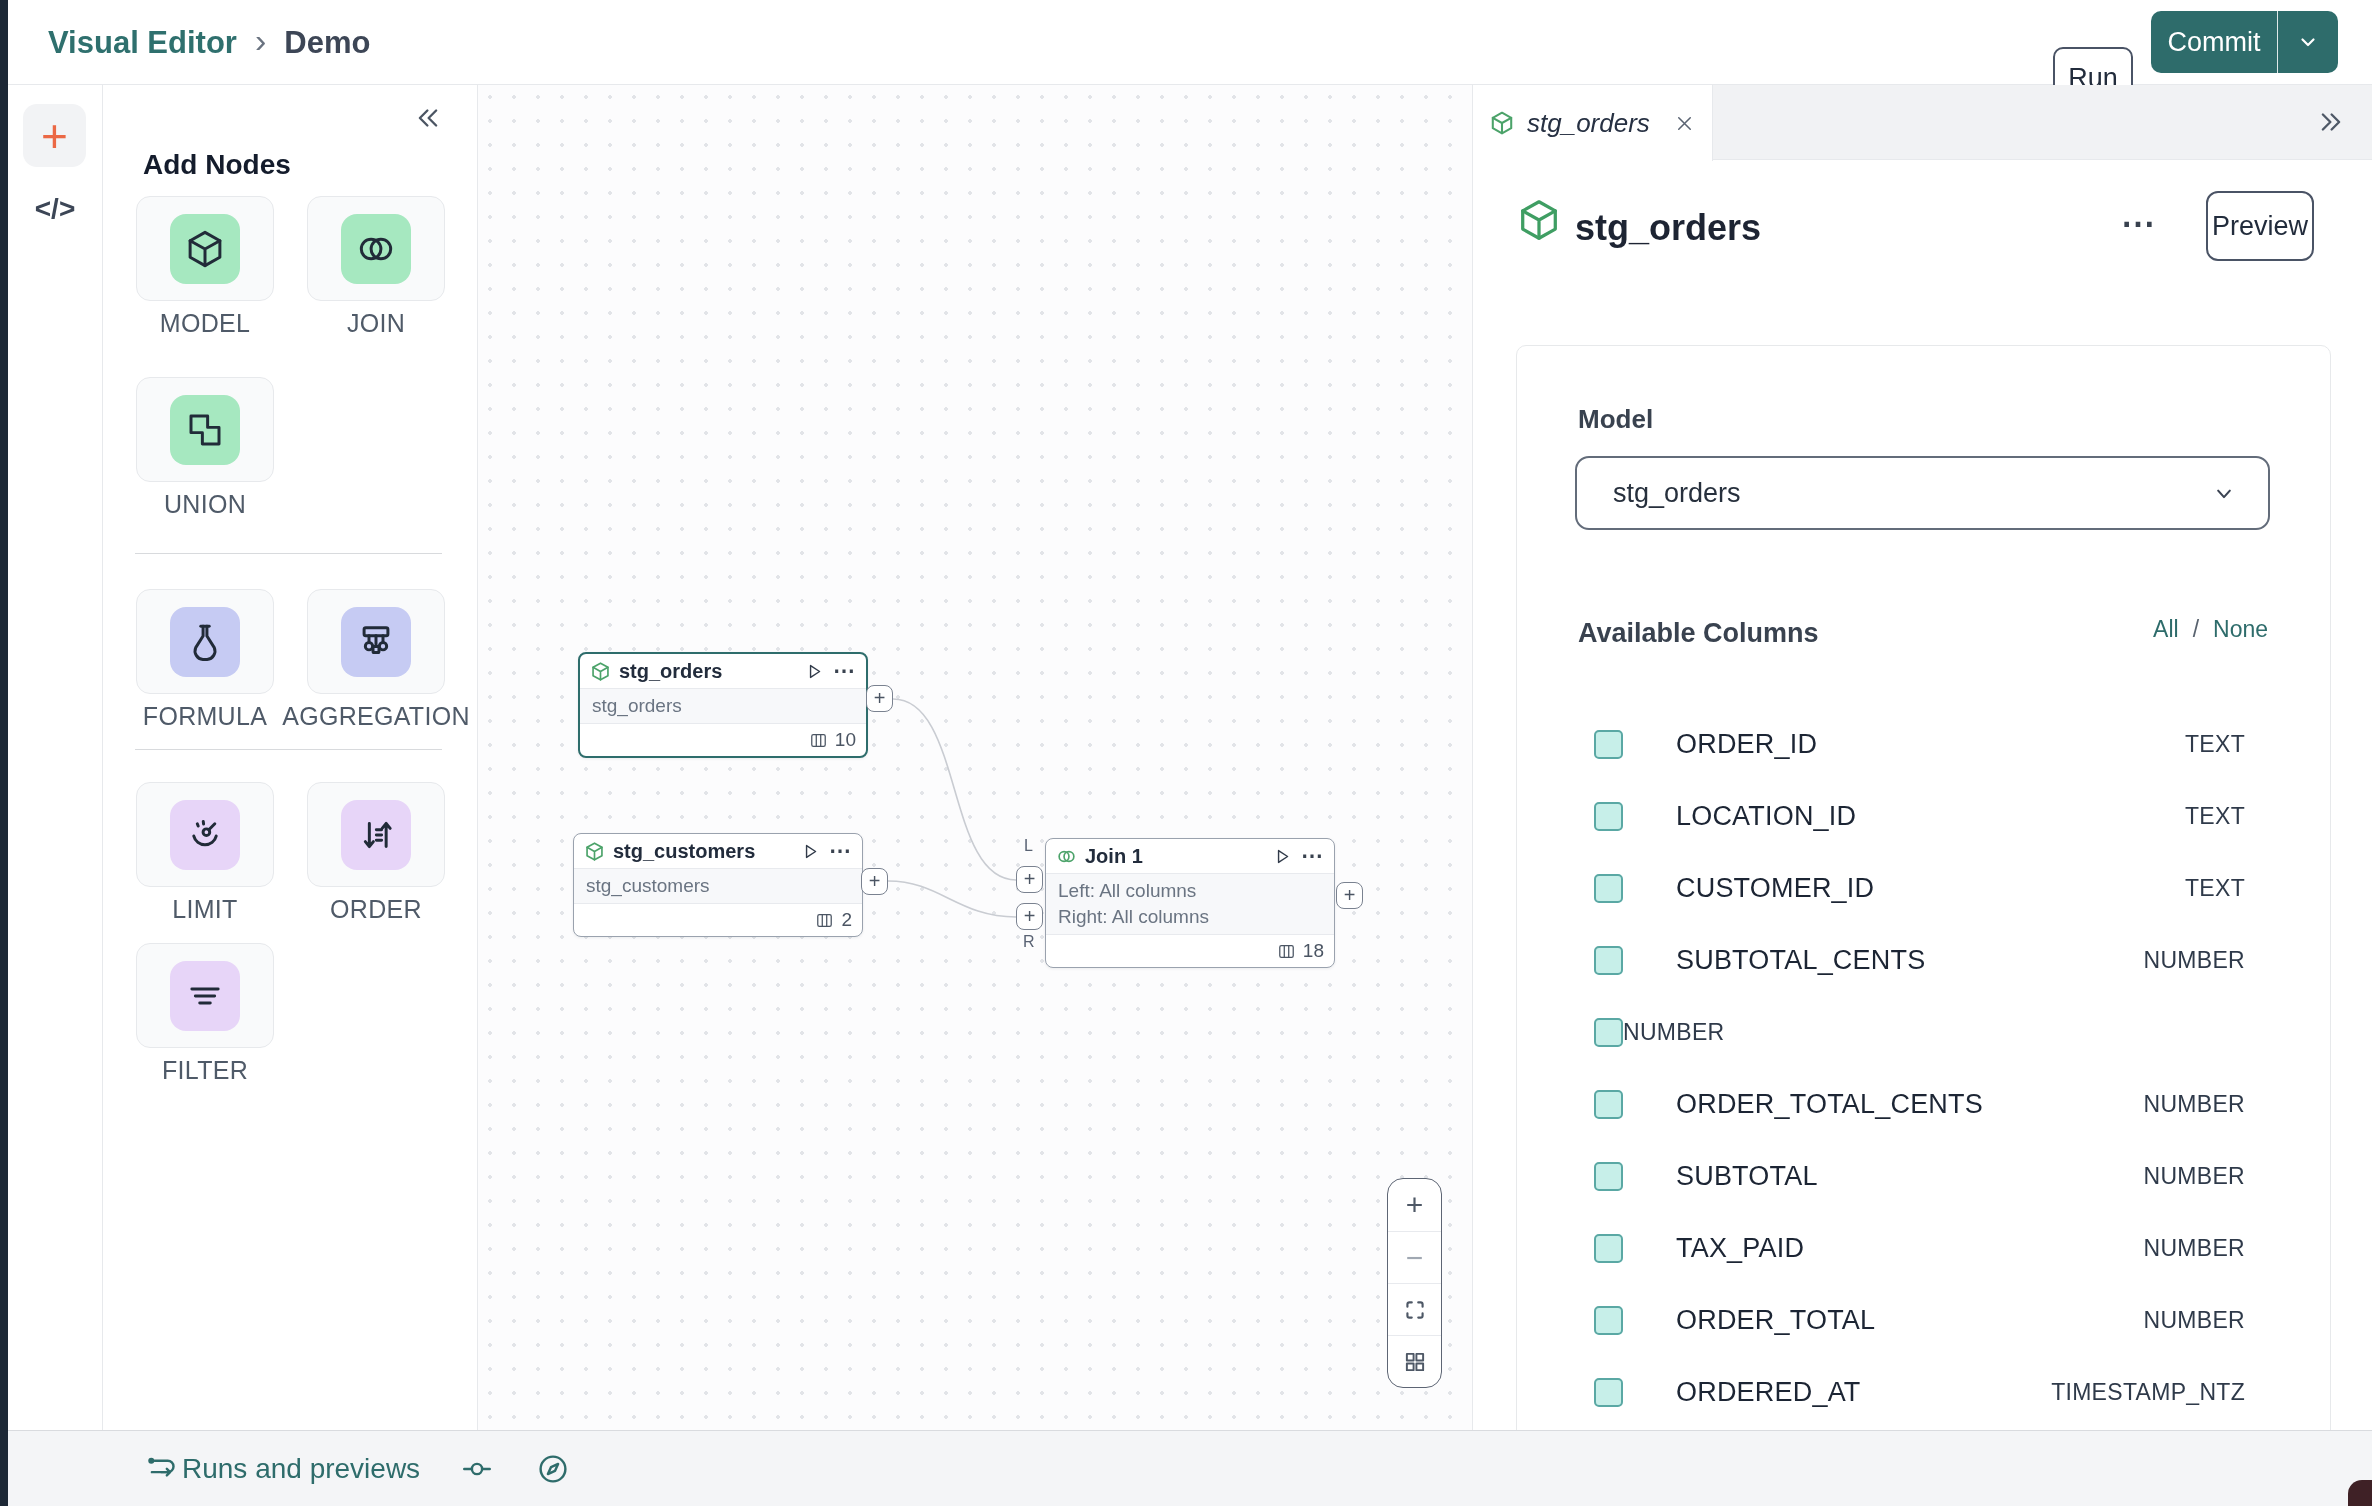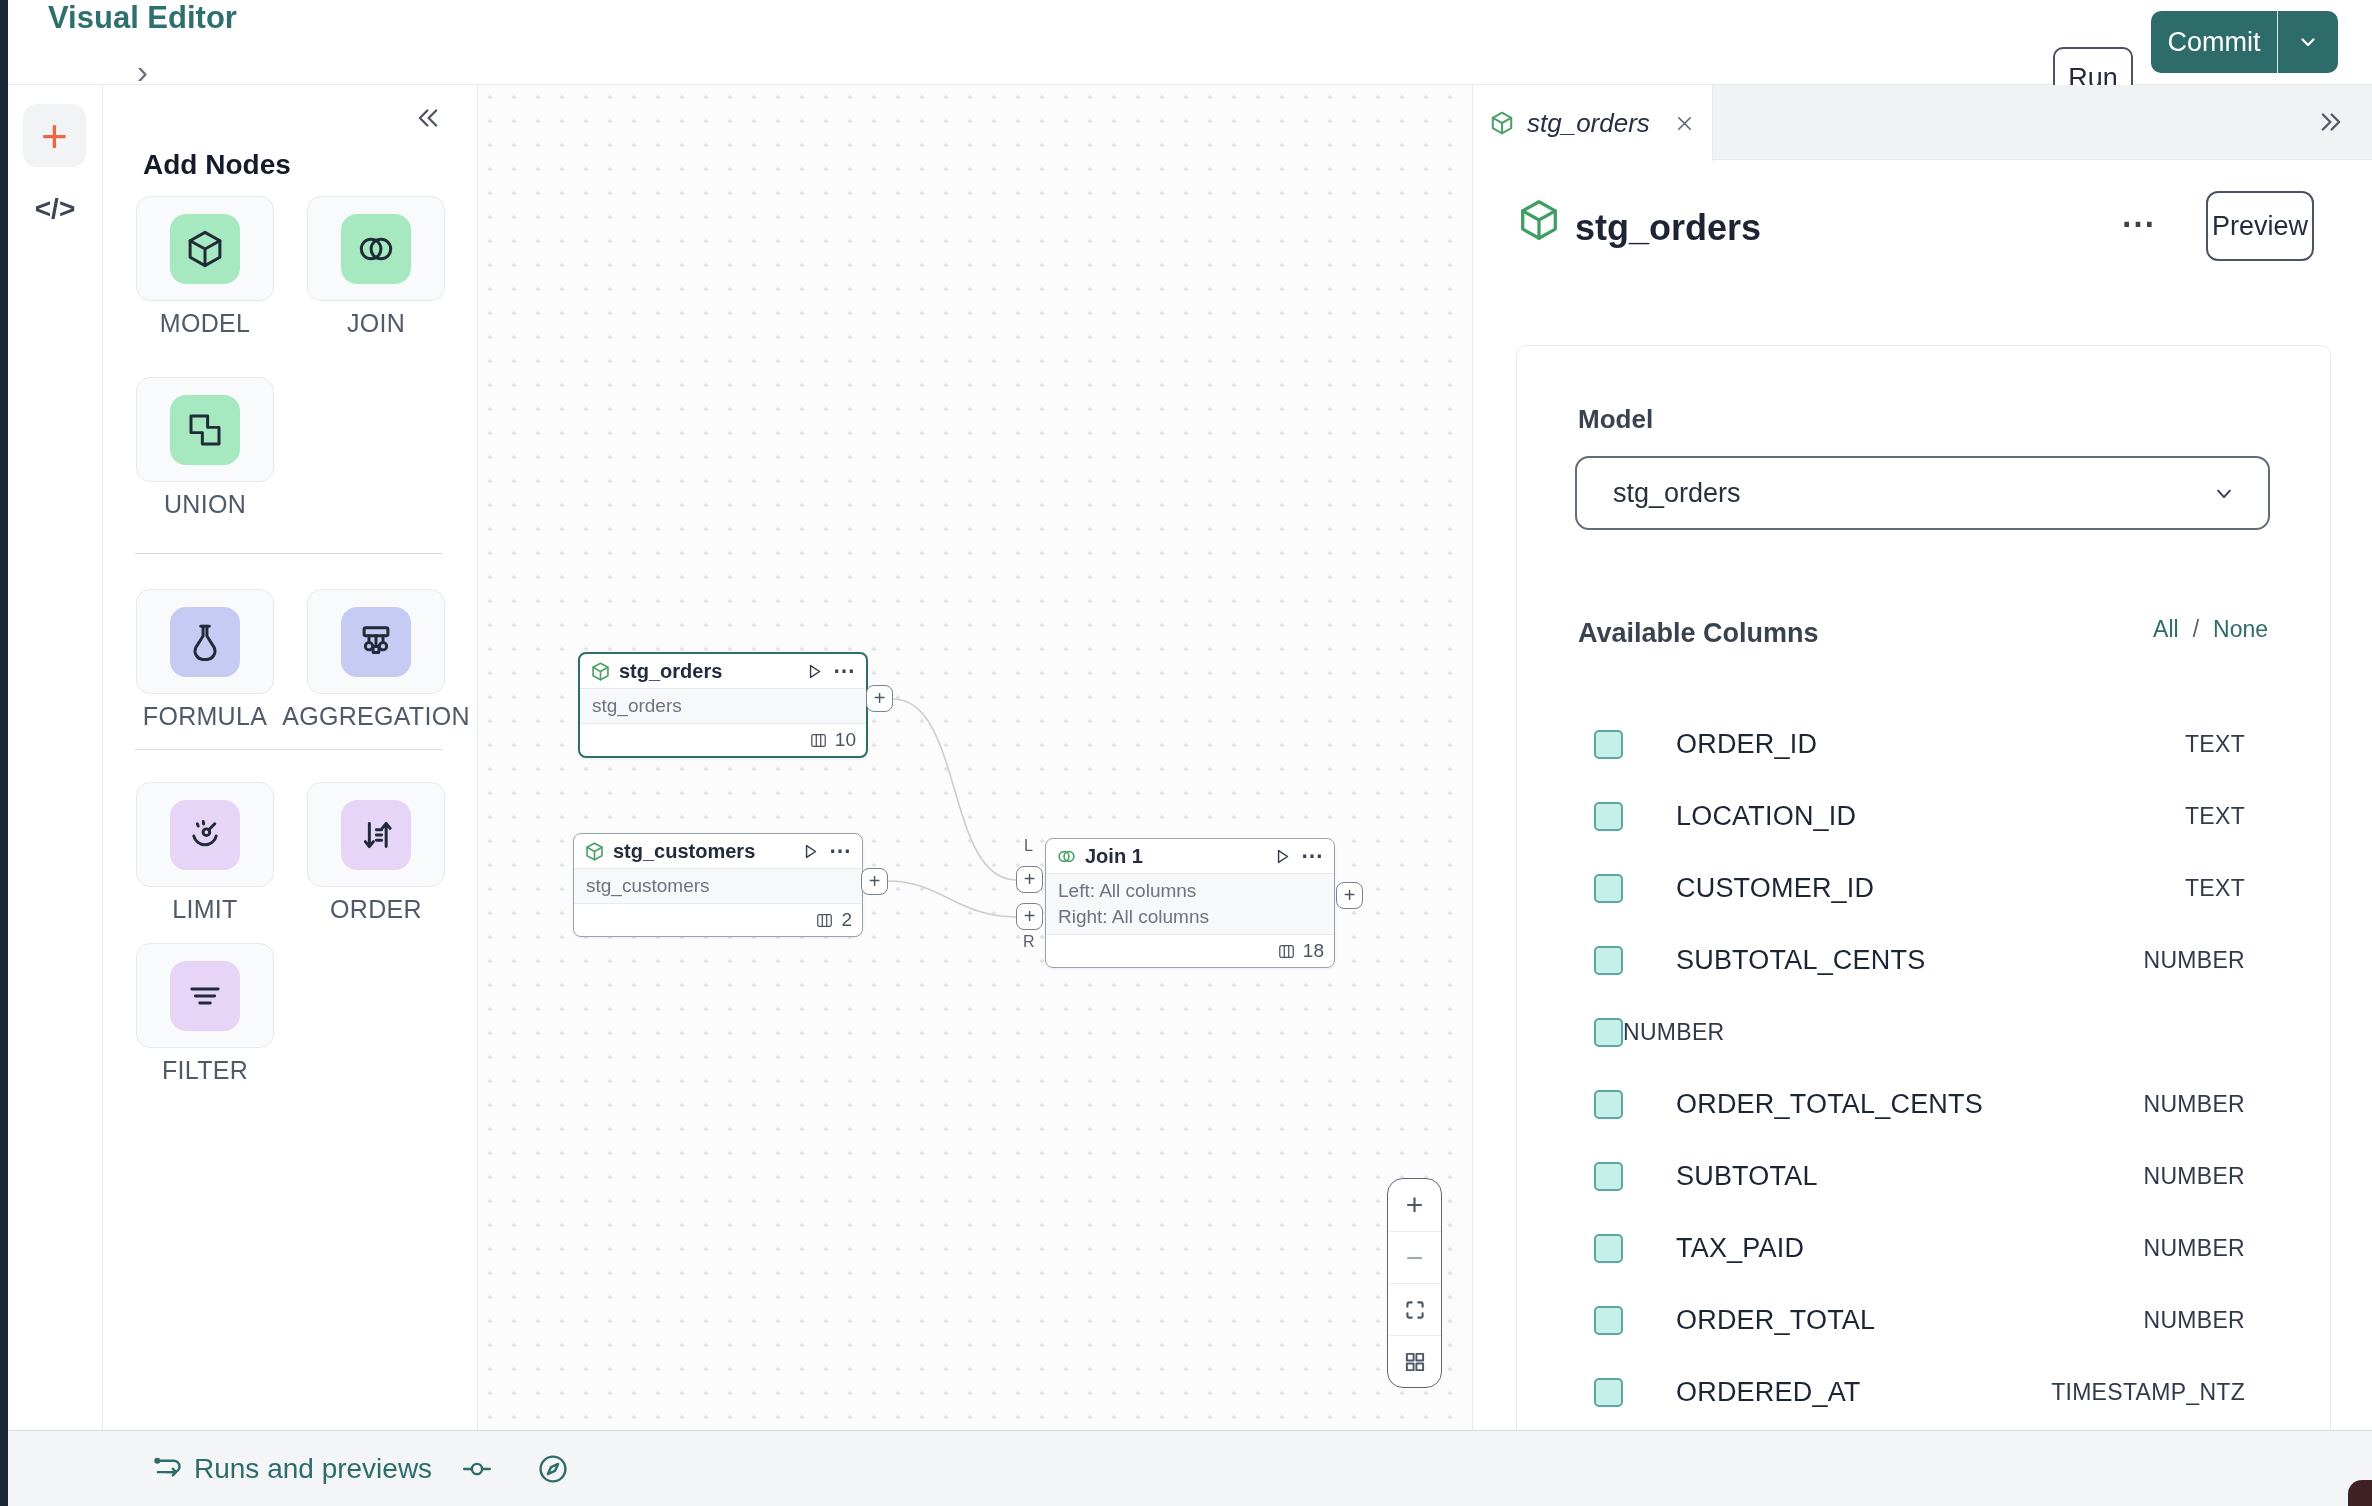--- a/index.html
+++ b/index.html
@@ -8,21 +8,21 @@
   #app { position:absolute; inset:0; }
 
   
   .abs { position:absolute; }
   svg { display:block; }
   .icon-stroke { fill:none; stroke:#212b38; stroke-width:1.7; stroke-linecap:round; stroke-linejoin:round; }
 
   
   #left-sliver { left:0; top:0; width:8px; height:100%; background:#1d2836; }
   #topbar { left:8px; top:0; right:0; height:85px; background:#fff; border-bottom:1px solid #e7e9ec; }
-  #breadcrumb { left:40px; top:0; height:85px; display:flex; align-items:center; gap:18px;flex-direction:column; }
+  #breadcrumb { left:40px; top:0; height:85px; display:flex; align-items:center; gap:18px; }
   #bc-home { font-size:31px; font-weight:700; color:#2f706e; }
   #bc-sep { font-size:34px; color:#6a7380; font-weight:400; transform:translateY(-2px); }
   #bc-current { font-size:31px; font-weight:700; color:#3d4656; }
   #run-btn { left:2045px; top:11px; width:80px; height:62px; border:2px solid #4a5365; border-radius:10px; background:#fff;
              display:flex; align-items:center; justify-content:center; font-size:27px; color:#222c3c; cursor:pointer;margin-top:36px; }
   #commit-btn { left:2143px; top:11px; width:187px; height:62px; border-radius:10px; background:#2e6c6b; display:flex; cursor:pointer; overflow:hidden; }
   #commit-main { width:126px; display:flex; align-items:center; justify-content:center; color:#fff; font-size:27px; }
   #commit-caret { width:61px; display:flex; align-items:center; justify-content:center; border-left:1.5px solid rgba(255,255,255,.85); }
 
   
@@ -86,21 +86,21 @@
   #cols-links { position:absolute; right:62px; top:270px; display:flex; gap:14px; font-size:23px; align-items:center; }
   .teal-link { color:#2e6c6b; cursor:pointer; }
   .slash { color:#59636f; }
   .col-row { position:absolute; left:77px; right:85px; height:72px; display:flex; align-items:center; }
   .col-check { width:29px; height:29px; border:2px solid #5aa8a4; border-radius:5px; background:#c7efe9; cursor:pointer; flex:none; }
   .col-name { margin-left:53px; font-size:27px; color:#1c2534; flex:1; letter-spacing:.2px; }
   .col-type { font-size:23px; color:#2f3a4a; letter-spacing:.3px; }
 
   
   #bottombar { left:8px; right:0; top:1430px; height:76px; background:#f4f5f7; border-top:1px solid #d9dbdf; z-index:20; }
-  #runs-group { position:absolute; left:142px; top:0; height:76px; display:flex; align-items:center; gap:10px; color:#2e6c6b; cursor:pointer;text-align:center; }
+  #runs-group { position:absolute; left:136px; top:0; height:76px; display:flex; align-items:center; gap:4px; color:#2e6c6b; cursor:pointer;text-align:center; }
   #runs-label { font-size:28px; color:#2e6c6b; }
   #pin-btn { position:absolute; left:452px; top:21px; color:#2e6c6b; cursor:pointer; }
   #compass-btn { position:absolute; left:528px; top:21px; color:#2e6c6b; cursor:pointer; }
   #corner-toast { position:absolute; right:0; bottom:0; width:24px; height:26px; background:#3f2126; border-top-left-radius:14px; z-index:30; }
 </style>
 </head>
 <body>
 
 <div id="app">
 

